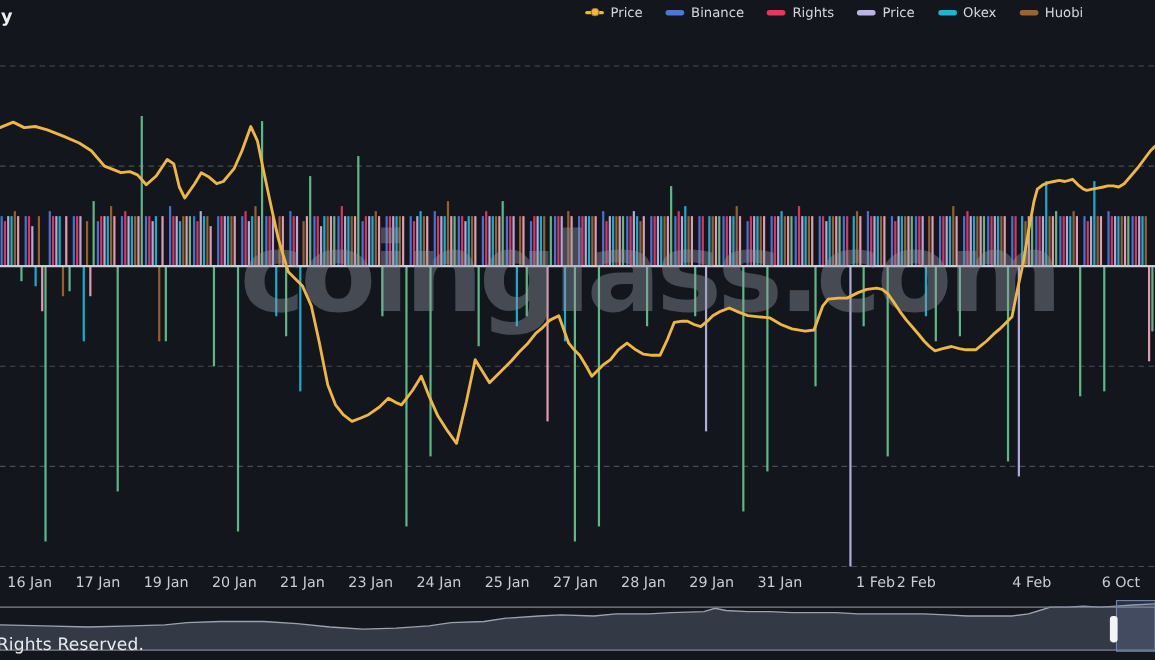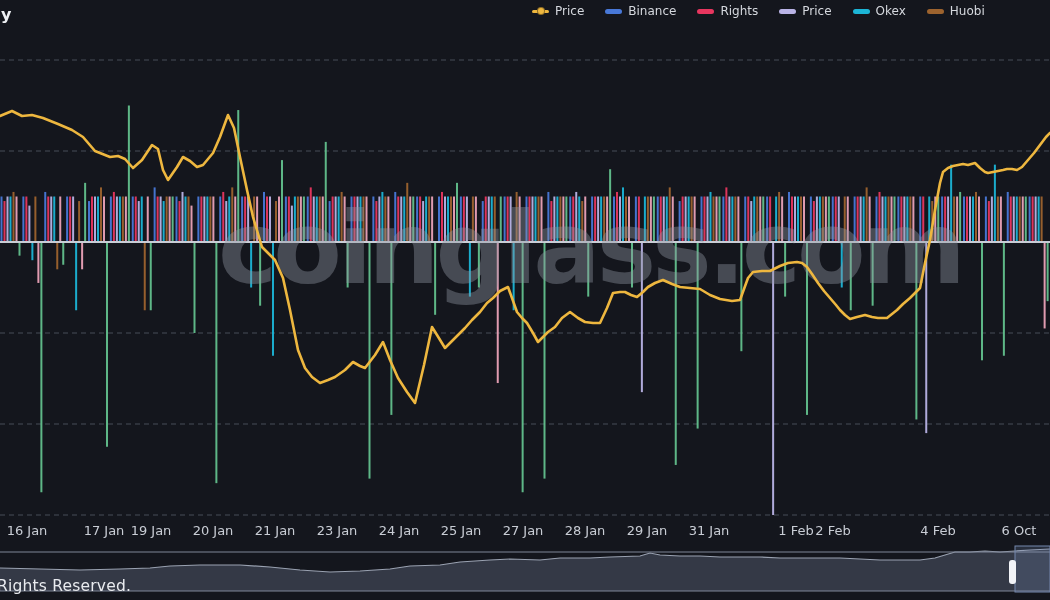--- a/index.html
+++ b/index.html
@@ -396,21 +396,21 @@
         <span class="legend-label">Okex</span>
       </div>
       <div class="legend-item">
         <span class="legend-swatch" style="background: rgb(157, 99, 46);"></span>
         <span class="legend-label">Huobi</span>
       </div>
     </div>
 
   <div class="xaxis">
       <span class="xaxis-label" style="left: 27px;">16 Jan</span>
-      <span class="xaxis-label" style="left: 104px;">17 Jan</span>
+      <span class="xaxis-label" style="left: 89px;">17 Jan</span>
       <span class="xaxis-label" style="left: 151px;">19 Jan</span>
       <span class="xaxis-label" style="left: 213px;">20 Jan</span>
       <span class="xaxis-label" style="left: 275px;">21 Jan</span>
       <span class="xaxis-label" style="left: 337px;">23 Jan</span>
       <span class="xaxis-label" style="left: 399px;">24 Jan</span>
       <span class="xaxis-label" style="left: 461px;">25 Jan</span>
       <span class="xaxis-label" style="left: 523px;">27 Jan</span>
       <span class="xaxis-label" style="left: 585px;">28 Jan</span>
       <span class="xaxis-label" style="left: 647px;">29 Jan</span>
       <span class="xaxis-label" style="left: 709px;">31 Jan</span>

